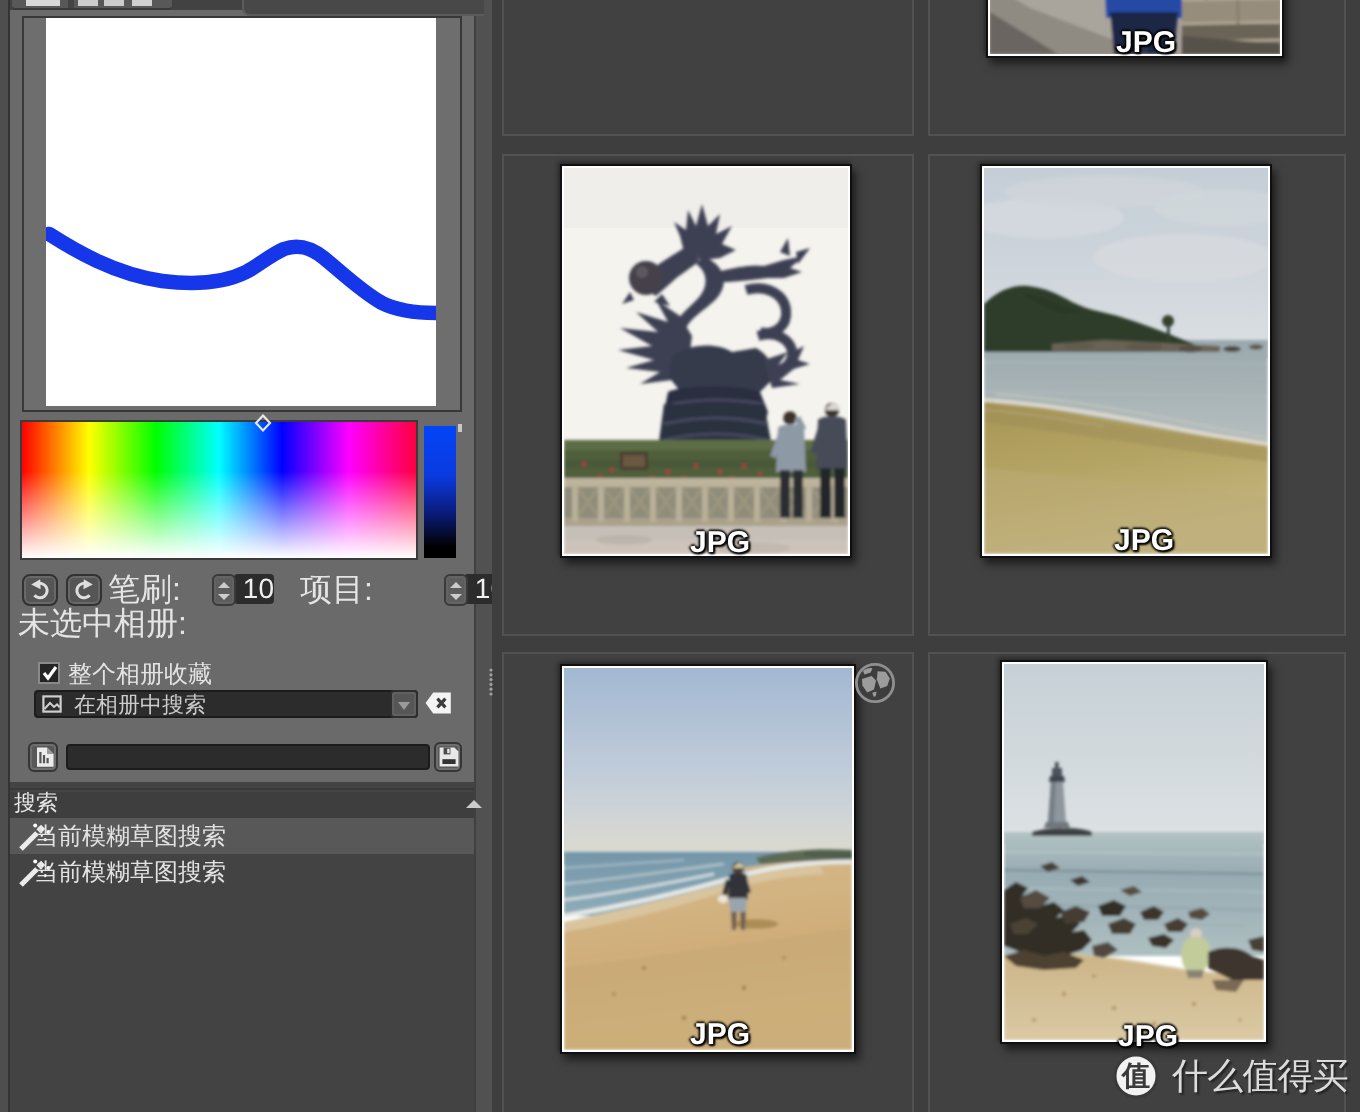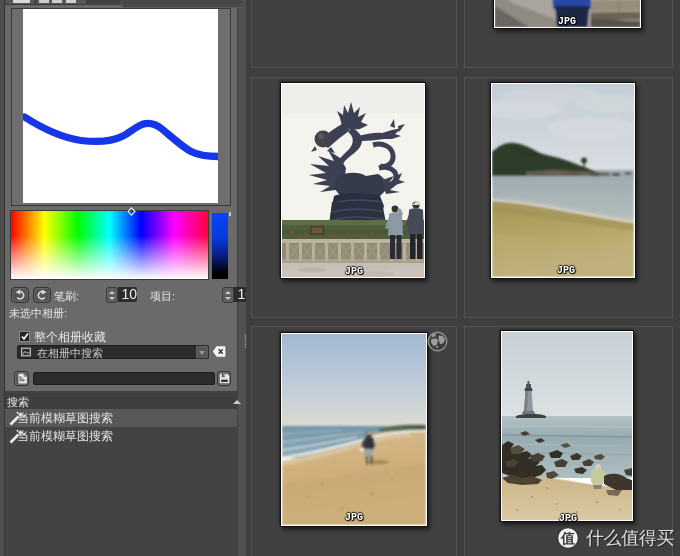--- a/index.html
+++ b/index.html
@@ -18,40 +18,40 @@
   #canvas{left:23px;top:9px;width:195px;height:194px;background:#ffffff;}
   
   #rainbow{left:10px;top:210px;width:199px;height:70px;
     background:linear-gradient(to bottom, rgba(255,255,255,0) 36%, rgba(255,255,255,0.98) 99%),
       linear-gradient(to right,#ff0000,#ffff00 17%,#00ff00 34%,#00ffff 50%,#0000ff 66%,#ff00ff 83%,#ff0040 100%);
     border:1px solid #3a3a3a;box-sizing:border-box;}
   #bluestrip{left:212px;top:213px;width:16px;height:66px;
     background:linear-gradient(to bottom,#0345f8 0%,#0a3ade 38%,#0a1b7a 66%,#000 92%);}
   
   .btn{position:absolute;background:#585858;border:1px solid #363636;border-radius:3px;box-sizing:border-box;box-shadow:inset 0 0 0 1px #6e6e6e;}
-  .lbl{position:absolute;color:#e4e4e4;font-size:11px;line-height:14px;will-change:transform;}
+  .lbl{position:absolute;color:#e4e4e4;font-size:16px;line-height:14px;will-change:transform;}
   .spinbox{position:absolute;background:#2c2c2c;color:#f0f0f0;font-size:14px;will-change:transform;
     text-align:right;border-radius:2px;margin-left:32px;}
   .spinwrap{position:absolute;width:12px;height:16px;background:#5d5d5d;border:1px solid #3a3a3a;
     box-sizing:border-box;border-radius:3px;box-shadow:inset 0 0 0 1px #636363;}
   .tri{position:absolute;width:0;height:0;left:3px;}
   
   #subpanel{left:5px;top:391px;width:232px;height:165px;background:#434343;}
   #shead{left:5px;top:396px;width:232px;height:13px;background:#3e3e3e;color:#e8e8e8;font-size:11px;line-height:13px;will-change:transform;}
   #row1{left:5px;top:409px;width:232px;height:18px;background:#585858;}
   #row2{left:5px;top:427px;width:232px;height:19px;background:#434343;}
   .rowtxt{position:absolute;left:12px;top:2px;color:#e2e2e2;font-size:12px;line-height:15px;will-change:transform;}
   
   #grid{left:246px;top:0;width:434px;height:556px;background:#3e3e3e;}
   .cell{position:absolute;border:1px solid #525252;box-sizing:border-box;background:#414141;}
   .photo{position:absolute;background:#fff;border:1px solid #101010;box-sizing:border-box;
      padding:1px;box-shadow:2px 3px 4px rgba(0,0,0,0.55), -1px -1px 2px rgba(0,0,0,0.35);}
   .photo svg{display:block;}
-  .jpg{position:absolute;color:#fff;font-family:Liberation Mono, monospace;font-weight:bold;will-change:transform;
-    font-size:10px;line-height:10px;letter-spacing:0px;
+  .jpg{position:absolute;color:#fff;font-family:Liberation Sans, sans-serif;font-weight:bold;will-change:transform;
+    font-size:15px;line-height:10px;letter-spacing:0px;
     text-shadow:-1px 0 1px rgba(0,0,0,0.8),1px 0 1px rgba(0,0,0,0.8),0 -1px 1px rgba(0,0,0,0.8),0 1px 1px rgba(0,0,0,0.8),1px 1px 1px rgba(0,0,0,0.9);}
   
   #wm{left:556px;top:527px;width:124px;height:22px;color:#dcdcdc;font-size:18px;line-height:22px;letter-spacing:-0.4px;will-change:transform;
       text-shadow:1px 1px 1px rgba(0,0,0,0.5);}
 </style>
 </head>
 <body>
 <div class="abs" id="panel"></div>
 <div class="abs" id="tabbar"></div>
 <div class="abs" id="leftstrip"></div>

